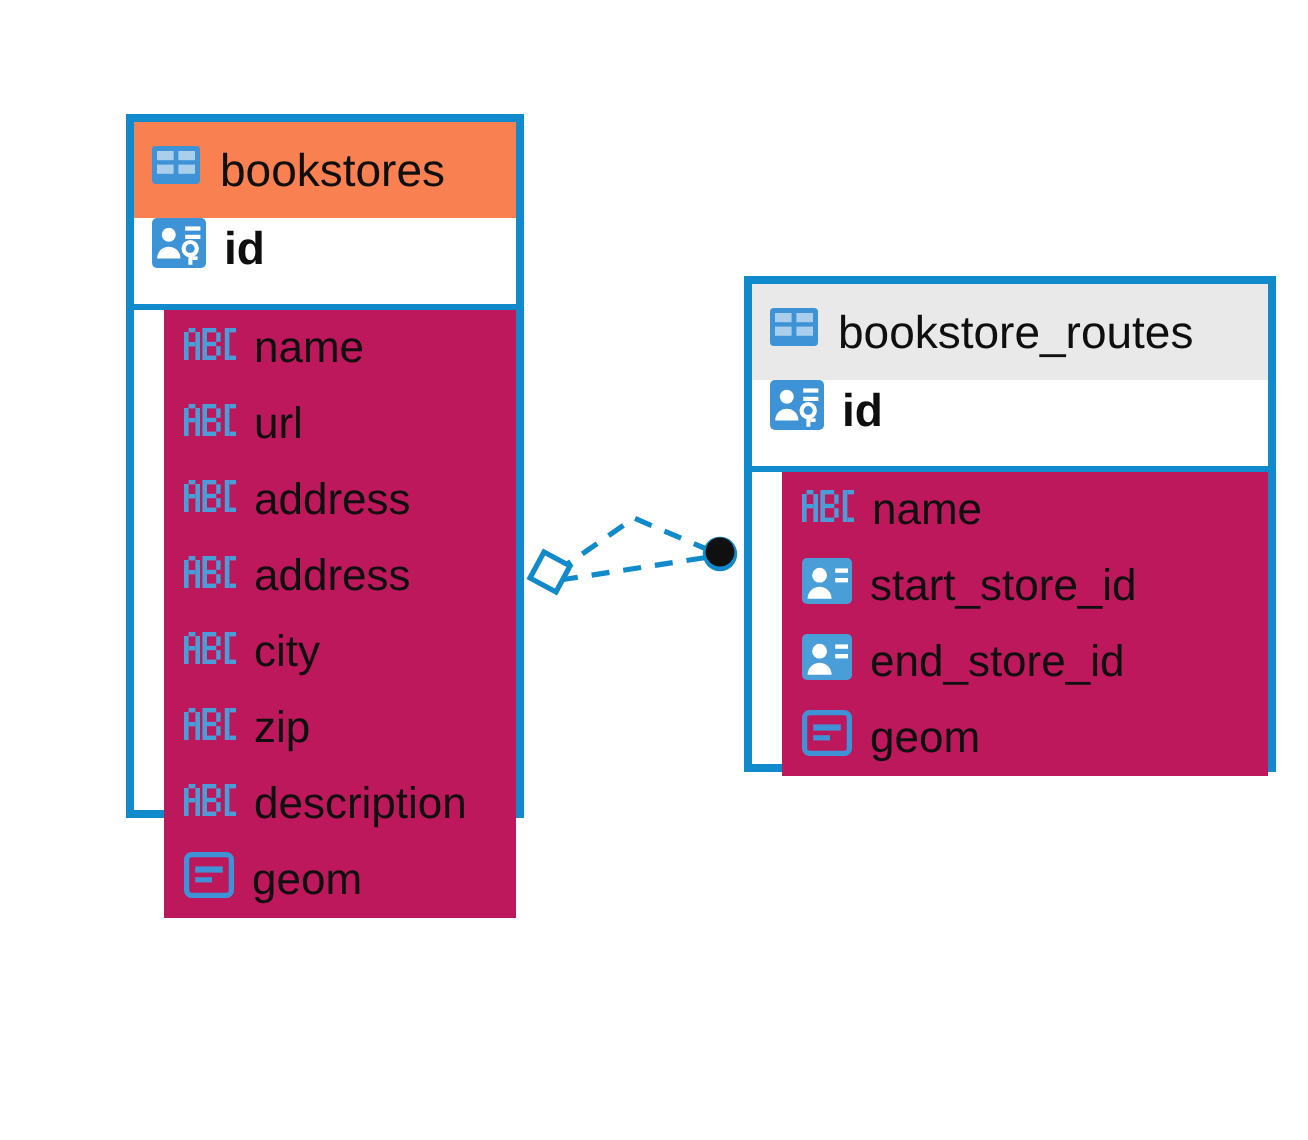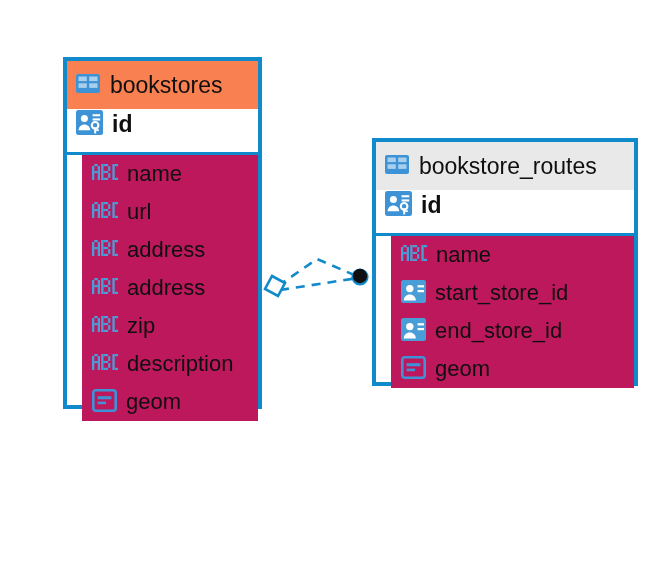--- a/index.html
+++ b/index.html
@@ -235,20 +235,42 @@
               <rect x="16.1" y="9.1" width="2.2" height="4.7"></rect>
             <rect x="20.4" y="0" width="2.3" height="16"></rect>
             <rect x="22.7" y="0" width="3.3" height="2.2"></rect>
               <rect x="22.7" y="13.8" width="3.3" height="2.2"></rect>
           </g>
         </svg>
       </span>
       <span class="field-label">address</span>
     </div>
 
+    <div class="field-row">
+      <span class="icon">
+        <svg class="icon-abc" viewBox="0 0 26 16" xmlns="http://www.w3.org/2000/svg">
+          <g fill="#4a9ed8">
+            <rect x="0" y="2" width="2.3" height="14"></rect>
+              <rect x="5.7" y="2" width="2.3" height="14"></rect>
+            <rect x="2.3" y="0" width="3.4" height="2.2"></rect>
+              <rect x="2.3" y="7" width="3.4" height="2.2"></rect>
+            <rect x="9.2" y="0" width="2.3" height="16"></rect>
+            <rect x="11.5" y="0" width="4.6" height="2.2"></rect>
+              <rect x="11.5" y="6.9" width="4.6" height="2.2"></rect>
+            <rect x="11.5" y="13.8" width="4.6" height="2.2"></rect>
+            <rect x="16.1" y="2.2" width="2.2" height="4.7"></rect>
+              <rect x="16.1" y="9.1" width="2.2" height="4.7"></rect>
+            <rect x="20.4" y="0" width="2.3" height="16"></rect>
+            <rect x="22.7" y="0" width="3.3" height="2.2"></rect>
+              <rect x="22.7" y="13.8" width="3.3" height="2.2"></rect>
+          </g>
+        </svg>
+      </span>
+      <span class="field-label">city</span>
+    </div>
 
 
     <div class="field-row">
       <span class="icon">
         <svg class="icon-abc" viewBox="0 0 26 16" xmlns="http://www.w3.org/2000/svg">
           <g fill="#4a9ed8">
             <rect x="0" y="2" width="2.3" height="14"></rect>
               <rect x="5.7" y="2" width="2.3" height="14"></rect>
             <rect x="2.3" y="0" width="3.4" height="2.2"></rect>
               <rect x="2.3" y="7" width="3.4" height="2.2"></rect>

